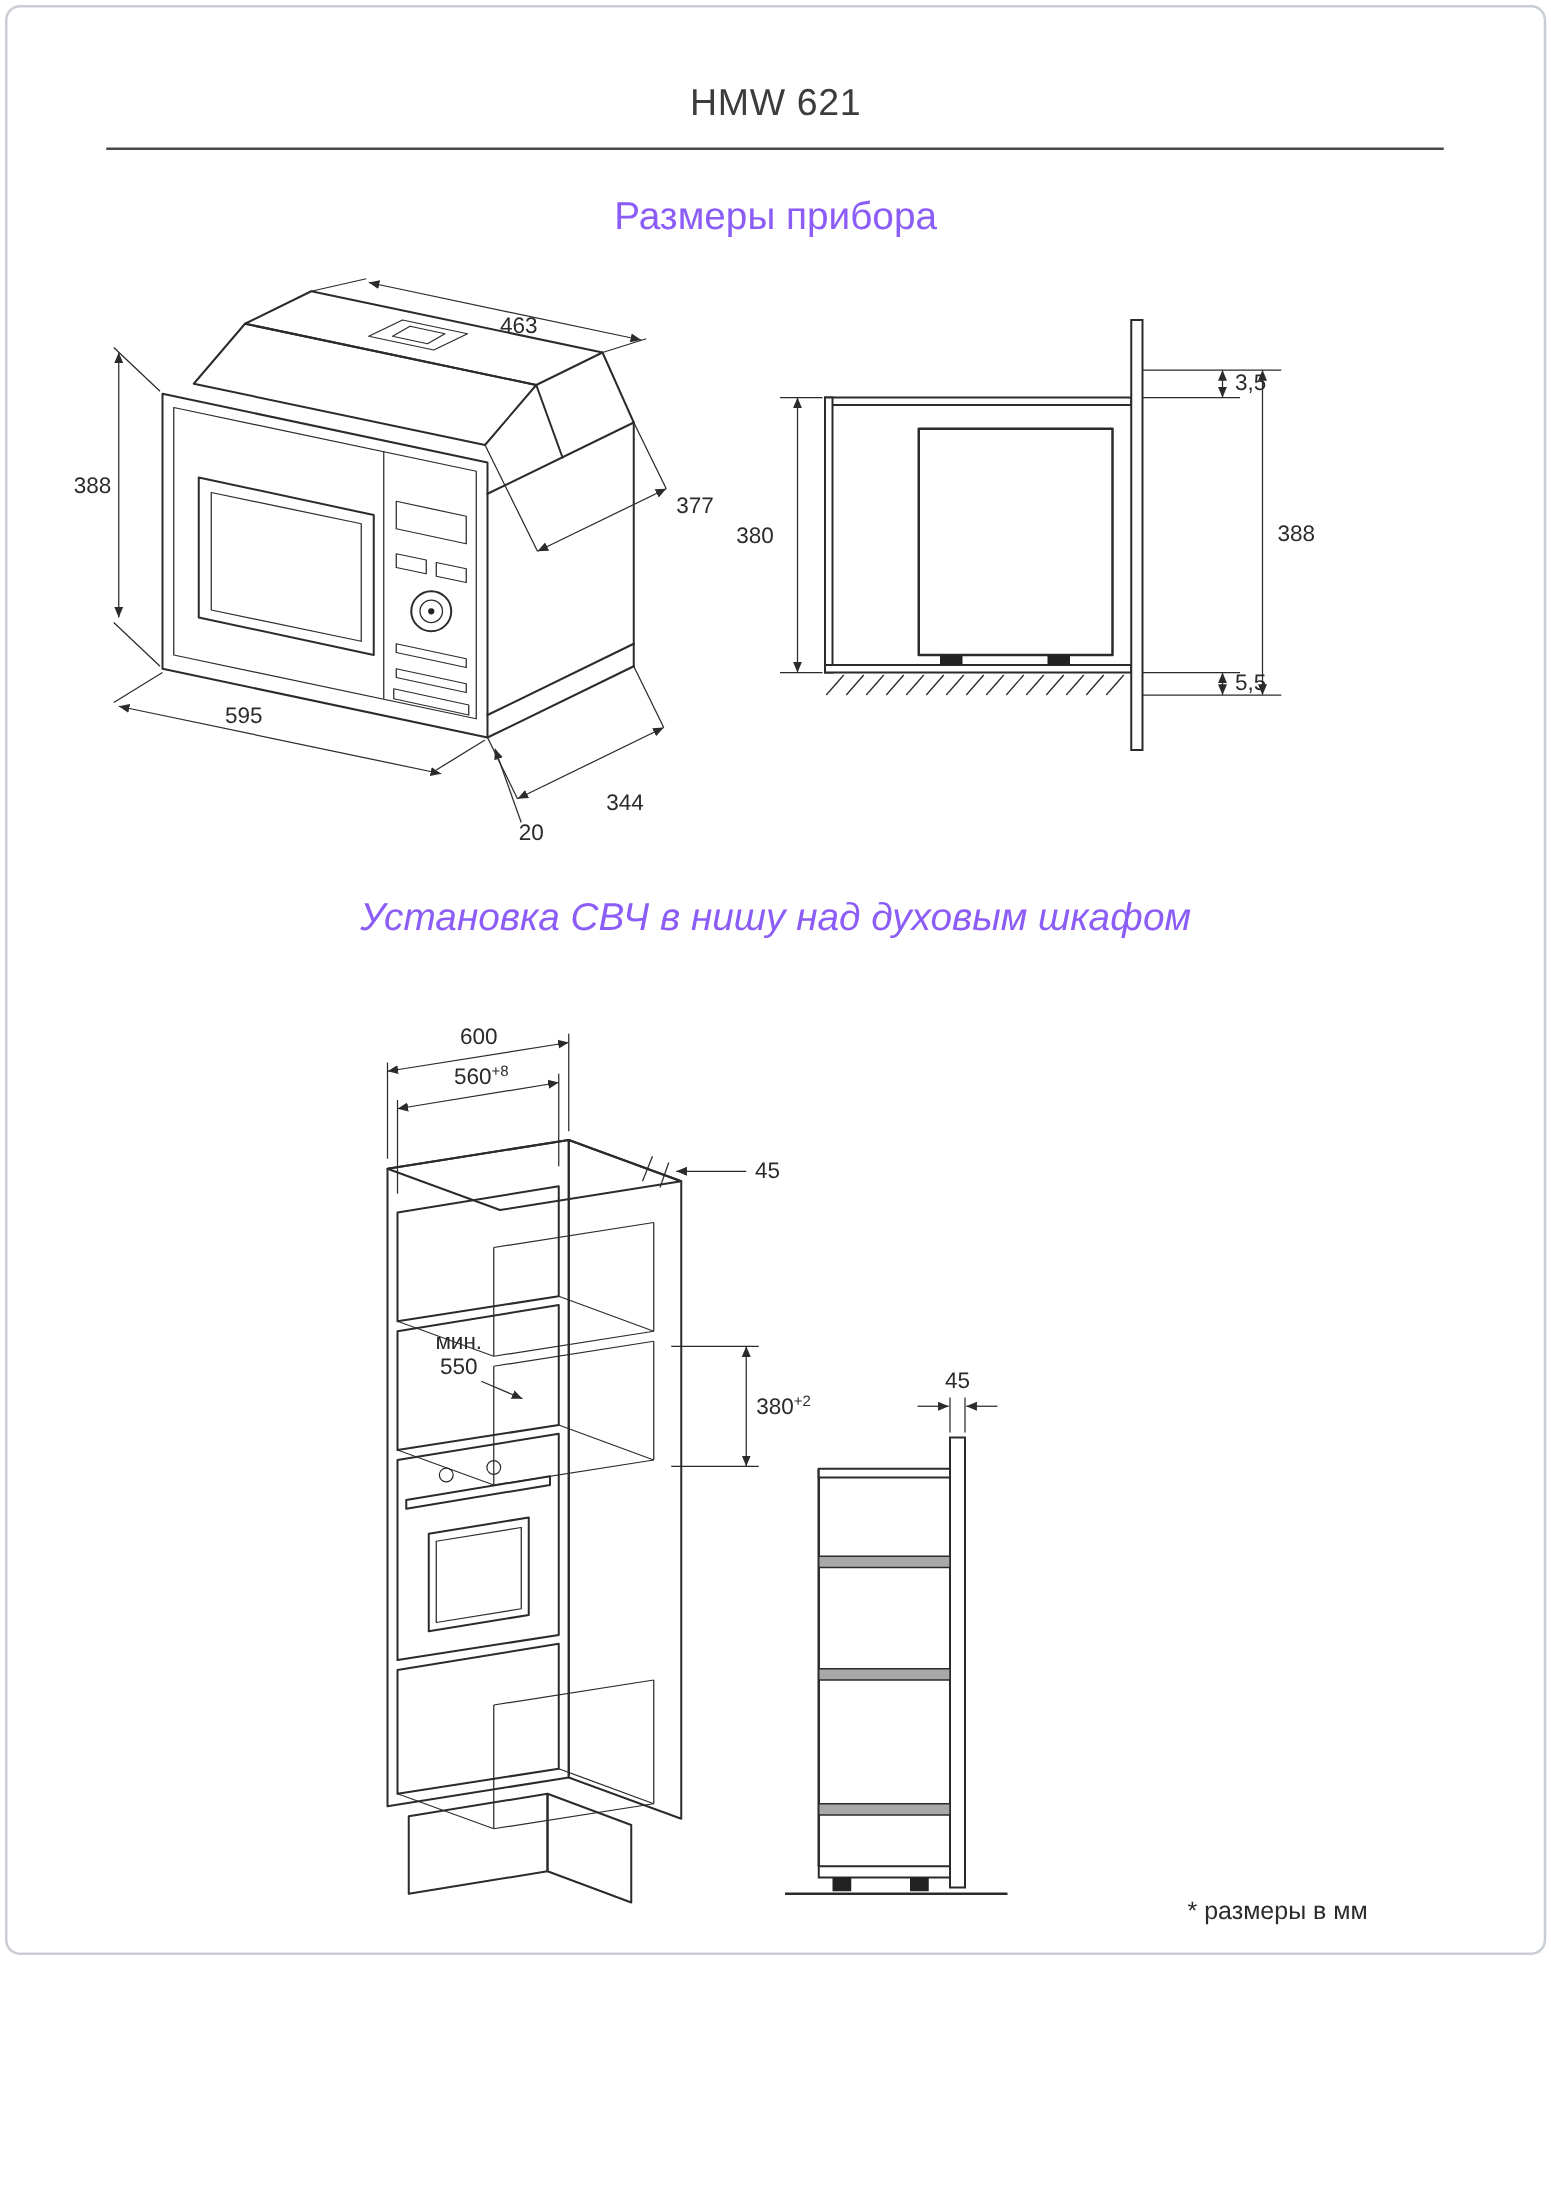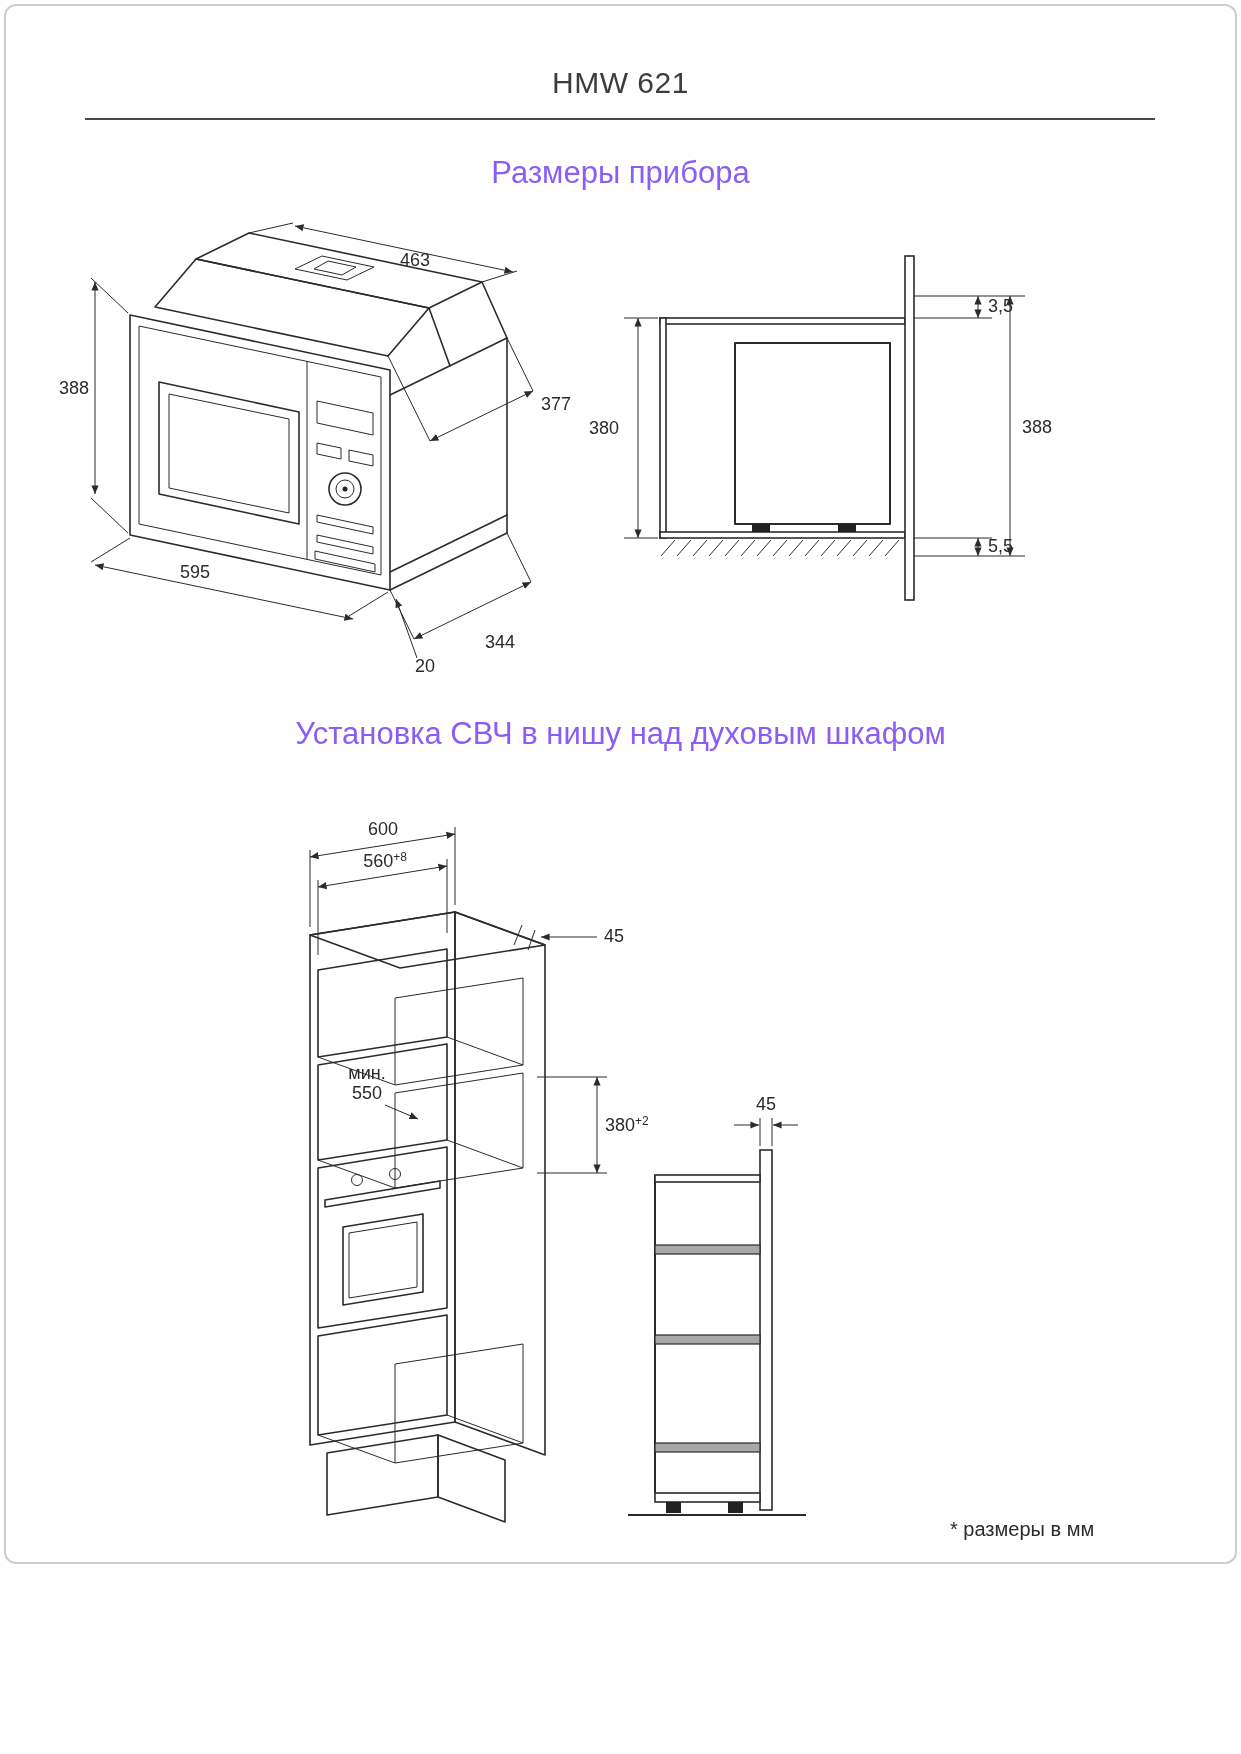--- a/index.html
+++ b/index.html
@@ -4,21 +4,21 @@
 <style>
   html,body{margin:0;padding:0;background:#fff;}
   .sheet{position:relative;width:1241px;height:1568px;background:#ffffff;overflow:hidden;
          font-family:"Liberation Sans",sans-serif;color:#3c3c3c;}
   .page-frame{position:absolute;inset:4px;border:2px solid #c9ced4;border-radius:12px;pointer-events:none;}
   .model-title{position:absolute;top:66px;left:0;width:100%;text-align:center;
                font-size:30px;letter-spacing:.5px;color:#3c3c3c;}
   .header-rule{position:absolute;top:118px;left:85px;right:86px;border-top:2px solid #4a4a4a;height:0;}
   .sec-title{position:absolute;left:0;width:100%;text-align:center;font-size:31px;color:#8b5cf6;}
   .sec-title.one{top:155px;}
-  .sec-title.two{top:716px;}
+  .sec-title.two{top:716px;font-style:italic;}
   .footnote{position:absolute;left:950px;top:1518px;font-size:20px;color:#2b2b2b;text-align:right;}
   svg{position:absolute;overflow:visible;}
   svg text{font-family:"Liberation Sans",sans-serif;font-size:18px;fill:#2b2b2b;}
   .s{stroke:#2b2b2b;stroke-width:1.6;fill:none;stroke-linejoin:round;stroke-linecap:round;}
   .s2{stroke:#2b2b2b;stroke-width:2;fill:none;stroke-linejoin:round;}
   .t{stroke:#2b2b2b;stroke-width:1;fill:none;stroke-linejoin:round;}
   .d{stroke:#2b2b2b;stroke-width:1;fill:none;marker-start:url(#arr);marker-end:url(#arr);}
   .de{stroke:#2b2b2b;stroke-width:1;fill:none;marker-end:url(#arr);}
   .wall{fill:#ffffff;stroke:#2b2b2b;stroke-width:1.6;}
   .dark{fill:#222;stroke:none;}

